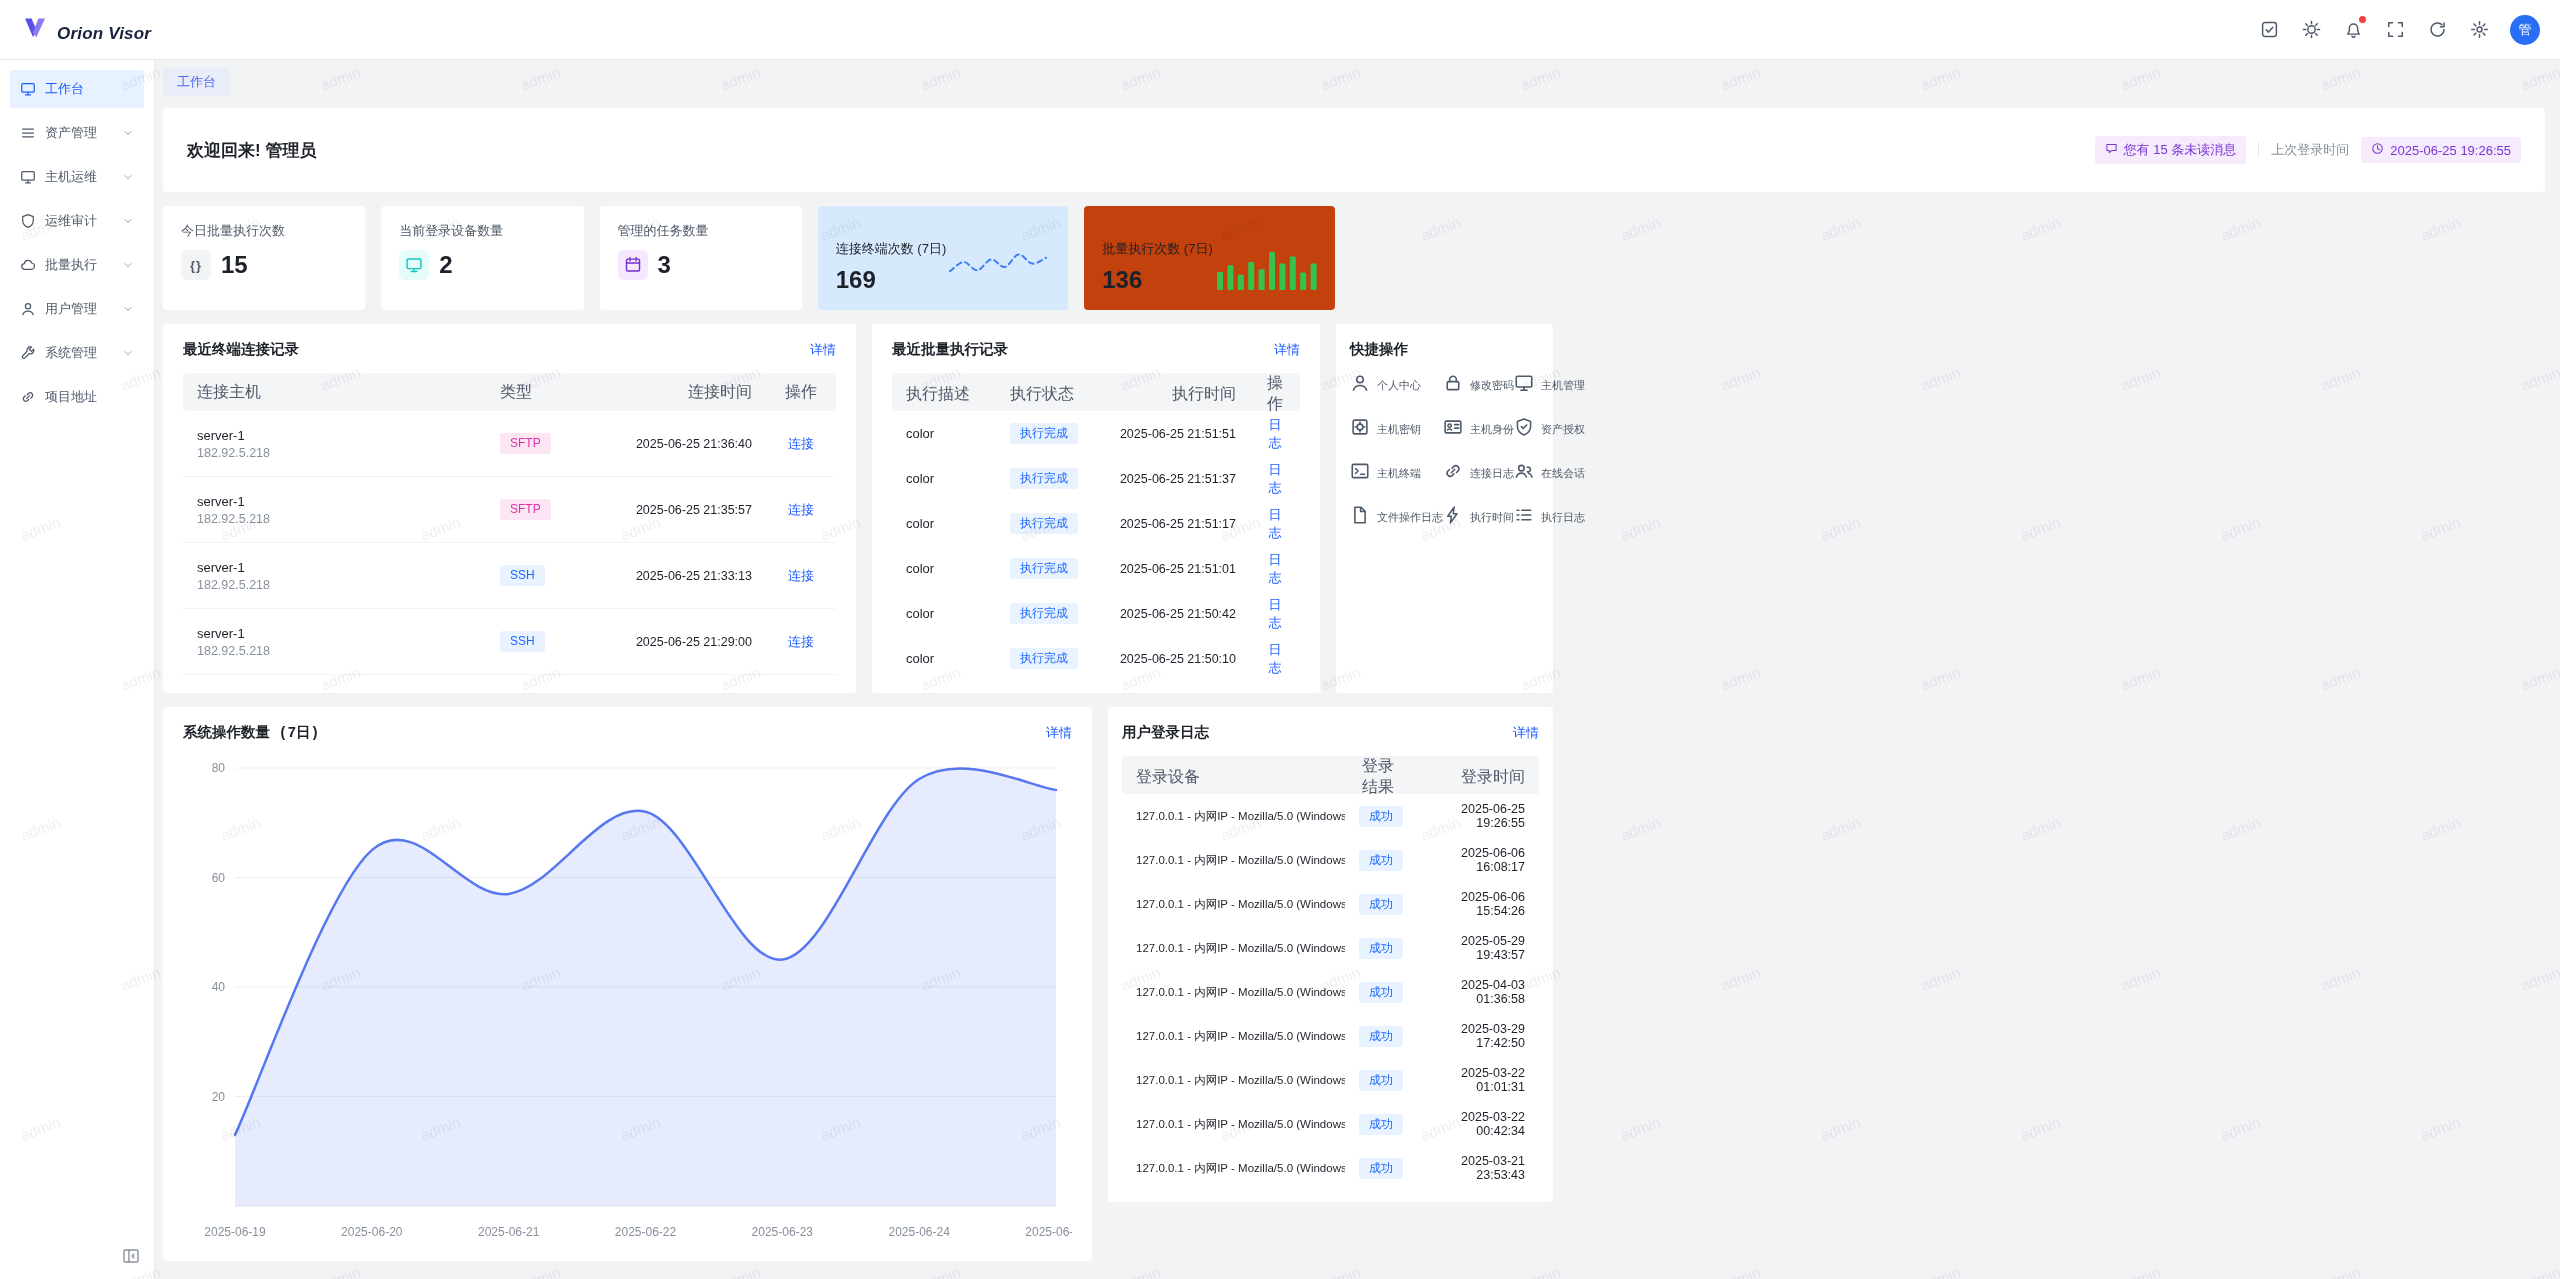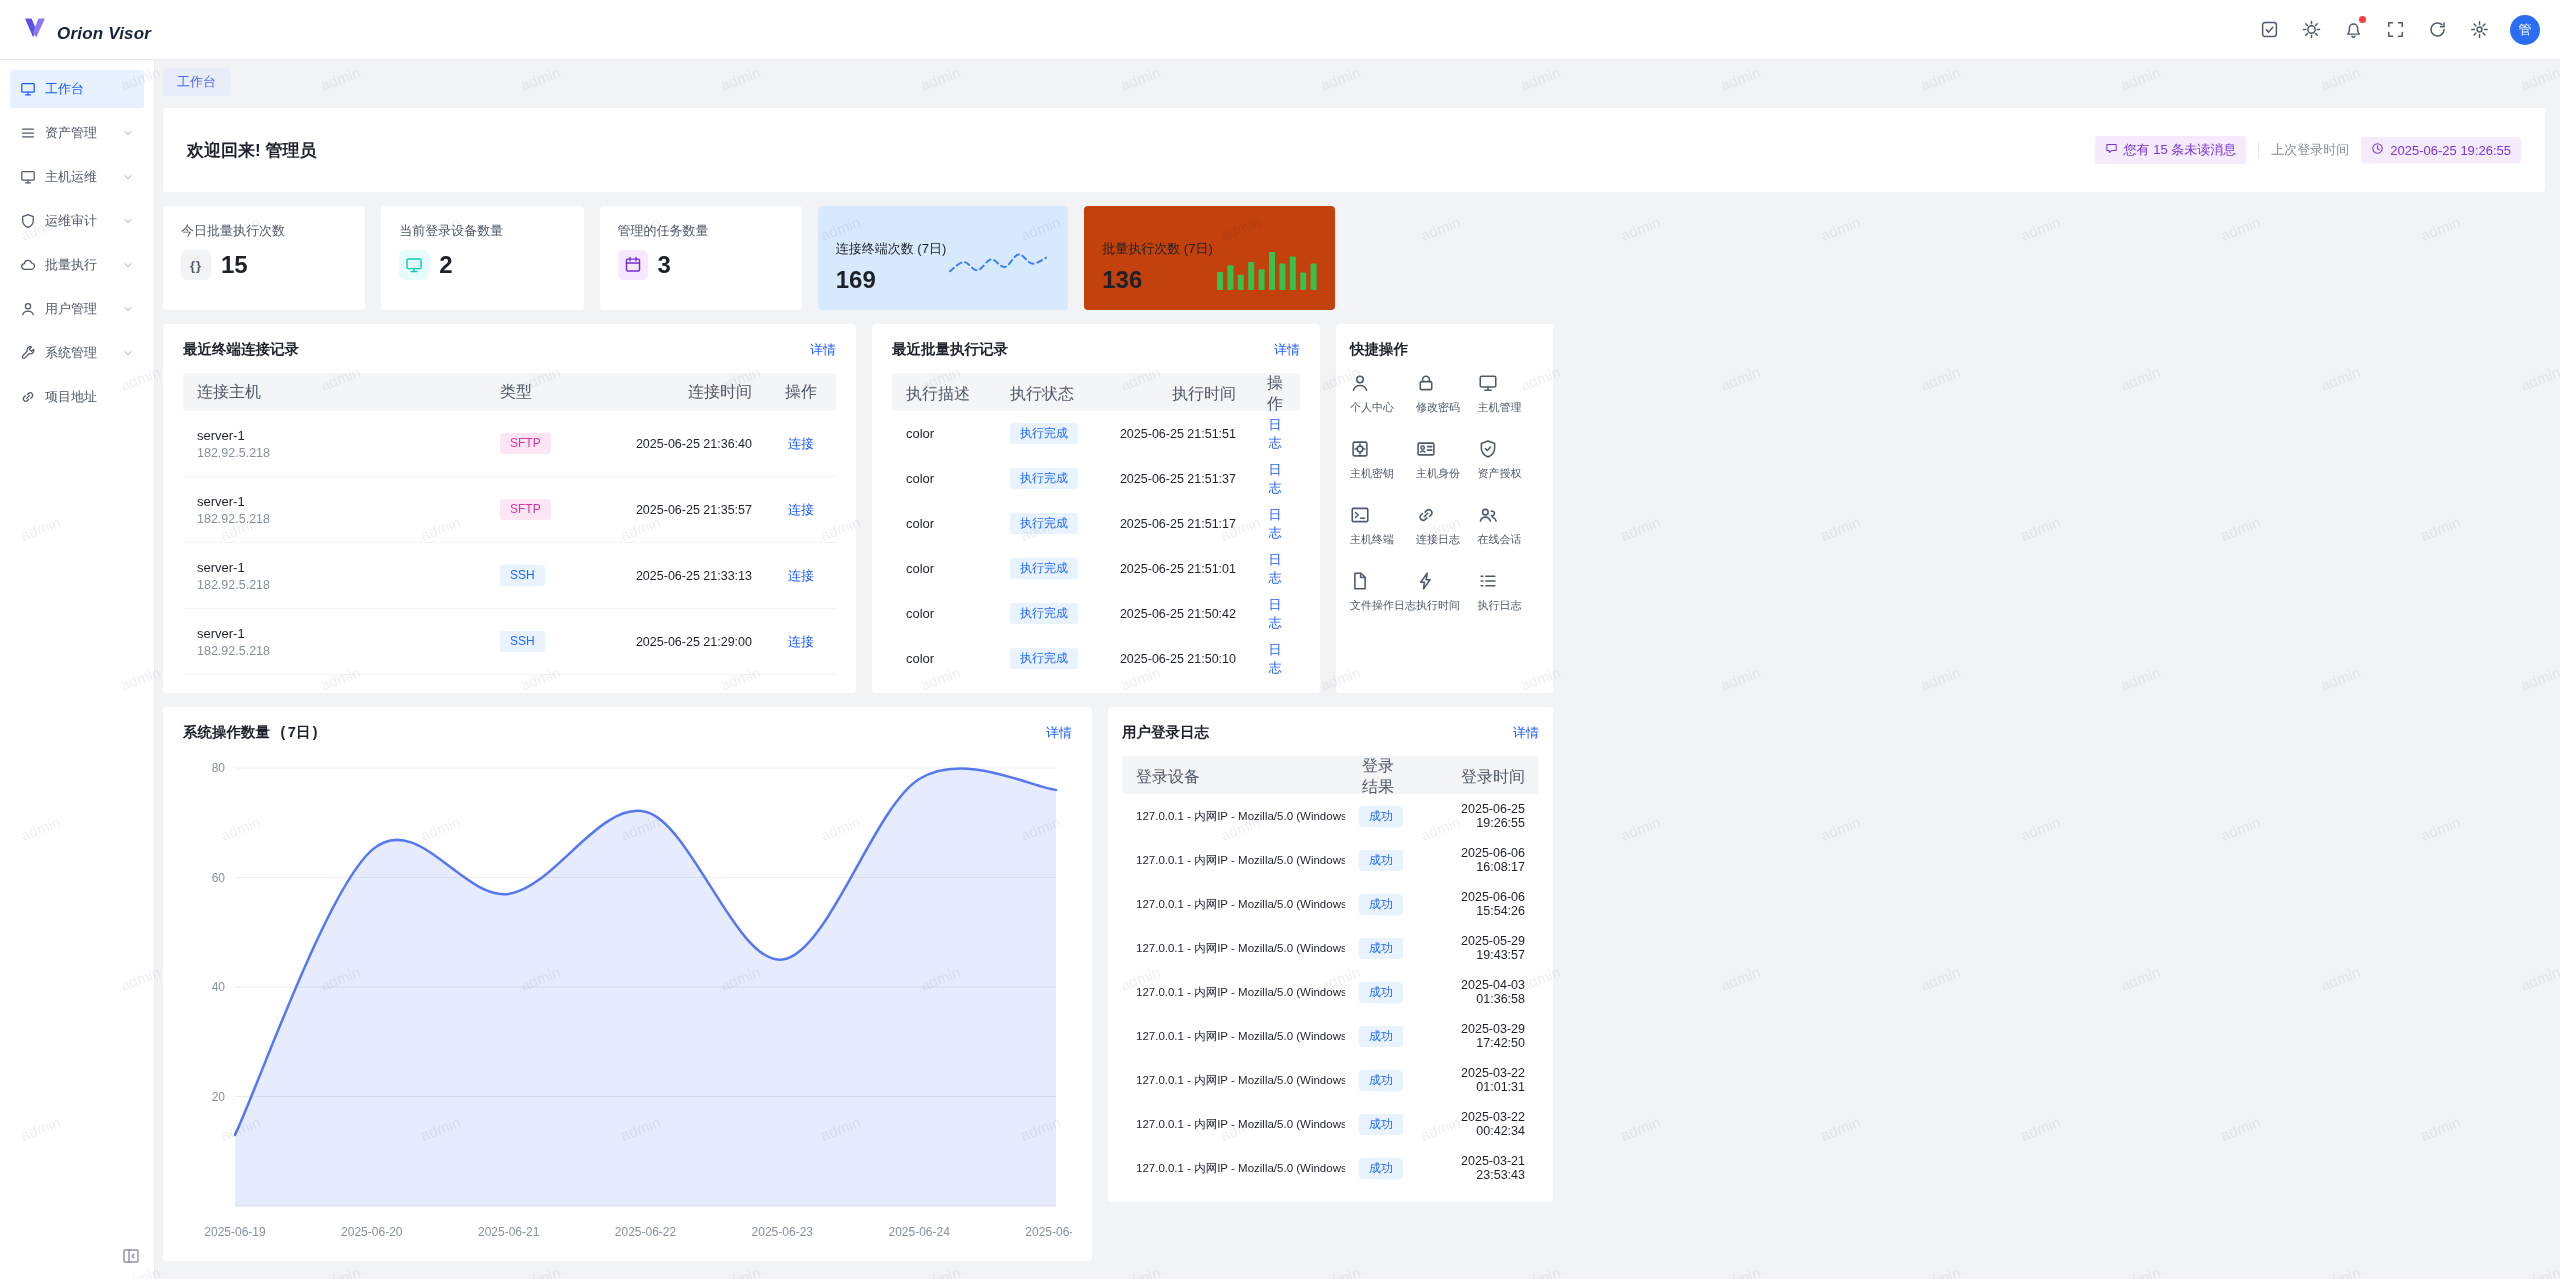--- a/index.html
+++ b/index.html
@@ -77,21 +77,21 @@
   .host-cell { display:flex; flex-direction:column; gap:3px; }
   .host-ip { font-size:12.5px; color:#86909c; }
   .time { font-size:12.5px; }
   .tag { display:inline-block; font-size:12px; line-height:21px; padding:0 10px; border-radius:3px; white-space:nowrap; }
   .tag-sftp { background:#fce6f4; color:#d935a8; }
   .tag-ssh, .tag-blue { background:#e8f3ff; color:#2069ff; }
   .g-exec { grid-template-columns:1fr 104px 150px 50px; }
   .exec-row { height:45px; }
   .qa-panel { padding:16px 14px 12px; }
   .qa-grid { display:grid; grid-template-columns:repeat(3,1fr); row-gap:24px; margin-top:8px; }
-  .qa-item { display:flex; flex-direction:column; align-items:flex-start; gap:7px; color:#4e5969;
+  .qa-item { display:flex; flex-direction:row; align-items:flex-end; gap:7px; color:#4e5969;
     font-size:11px; cursor:pointer; white-space:nowrap; }
   .qa-ic { display:flex; color:#4e5969; }
   
   .grid-bottom { width:1390px; display:grid; grid-template-columns:929px 445px; gap:16px; align-items:start; }
   .chart-wrap { display:block; }
   .g-login { grid-template-columns:1fr 66px 128px; }
   .login-row { height:44px; }
   .device { white-space:nowrap; overflow:hidden; font-size:11.5px; }
   .login-panel { padding:16px 14px 12px; }
   

